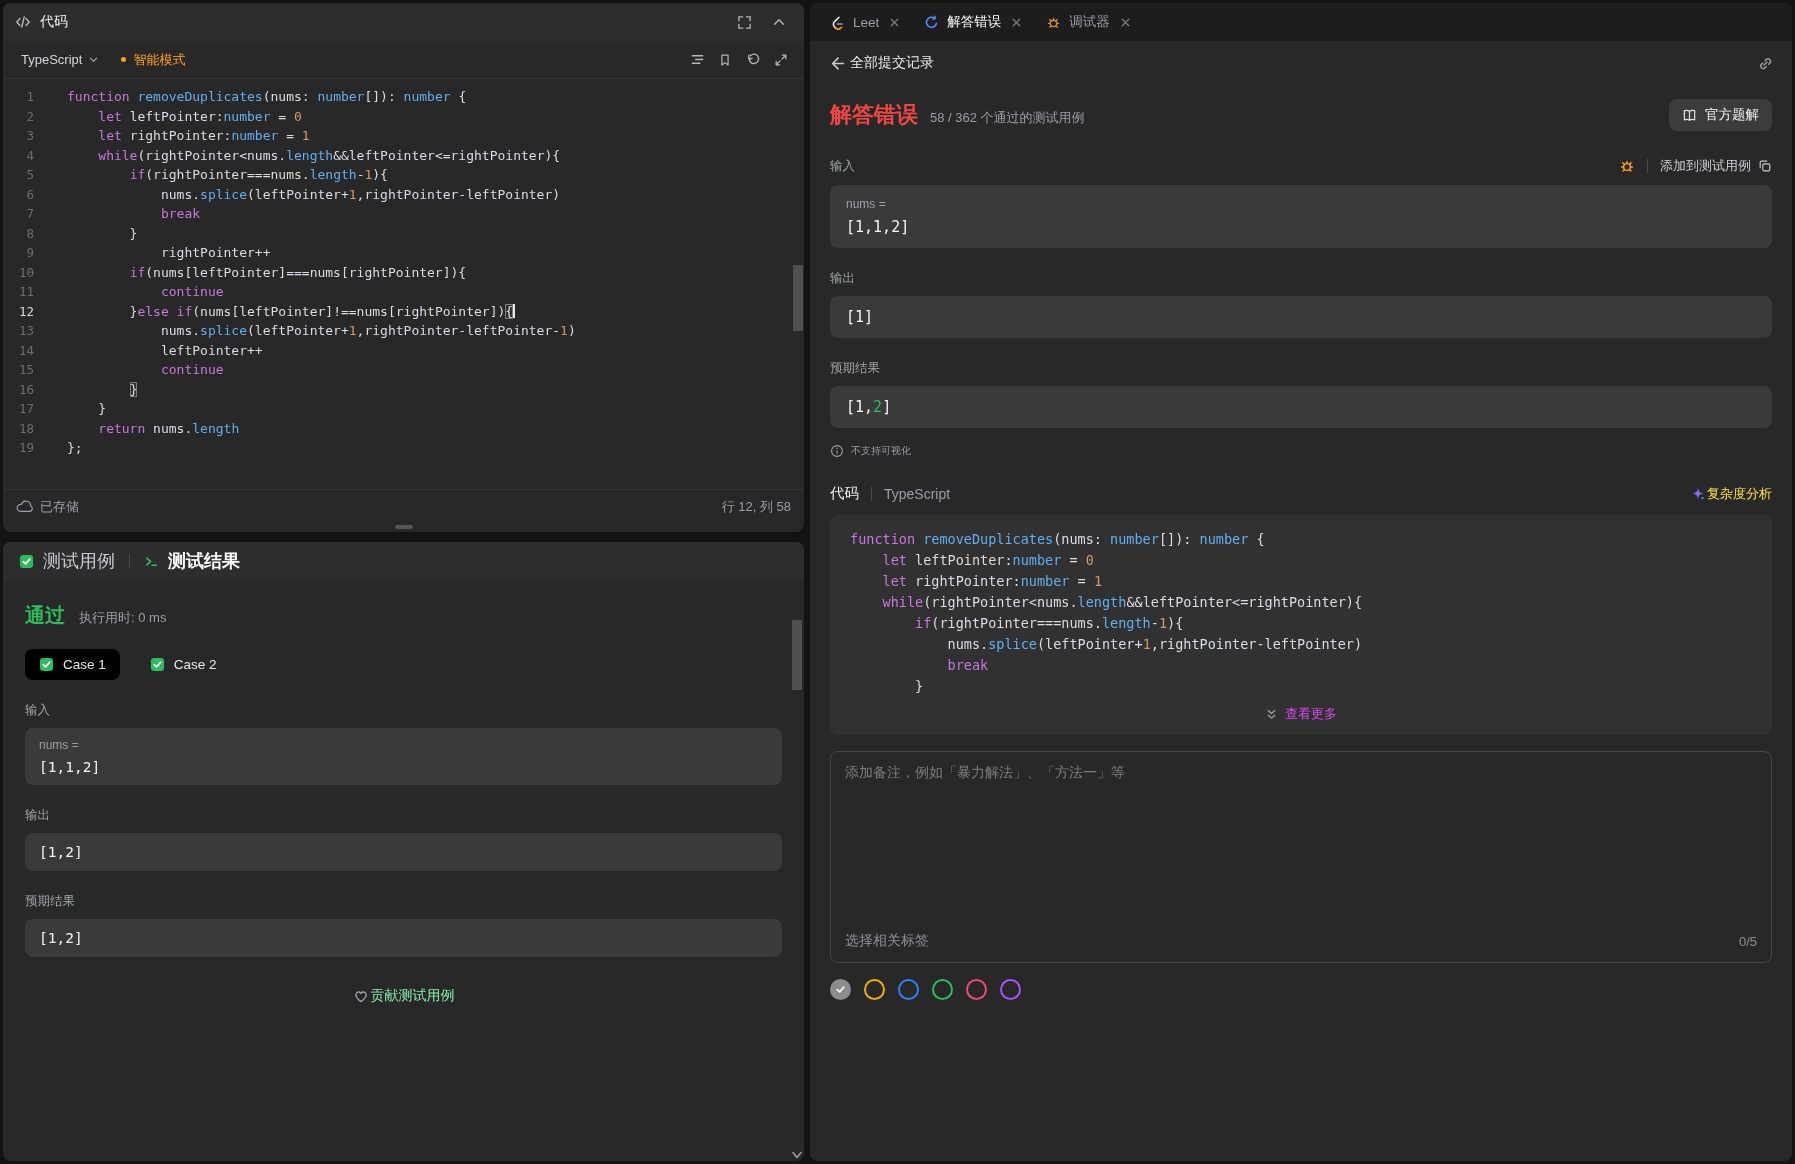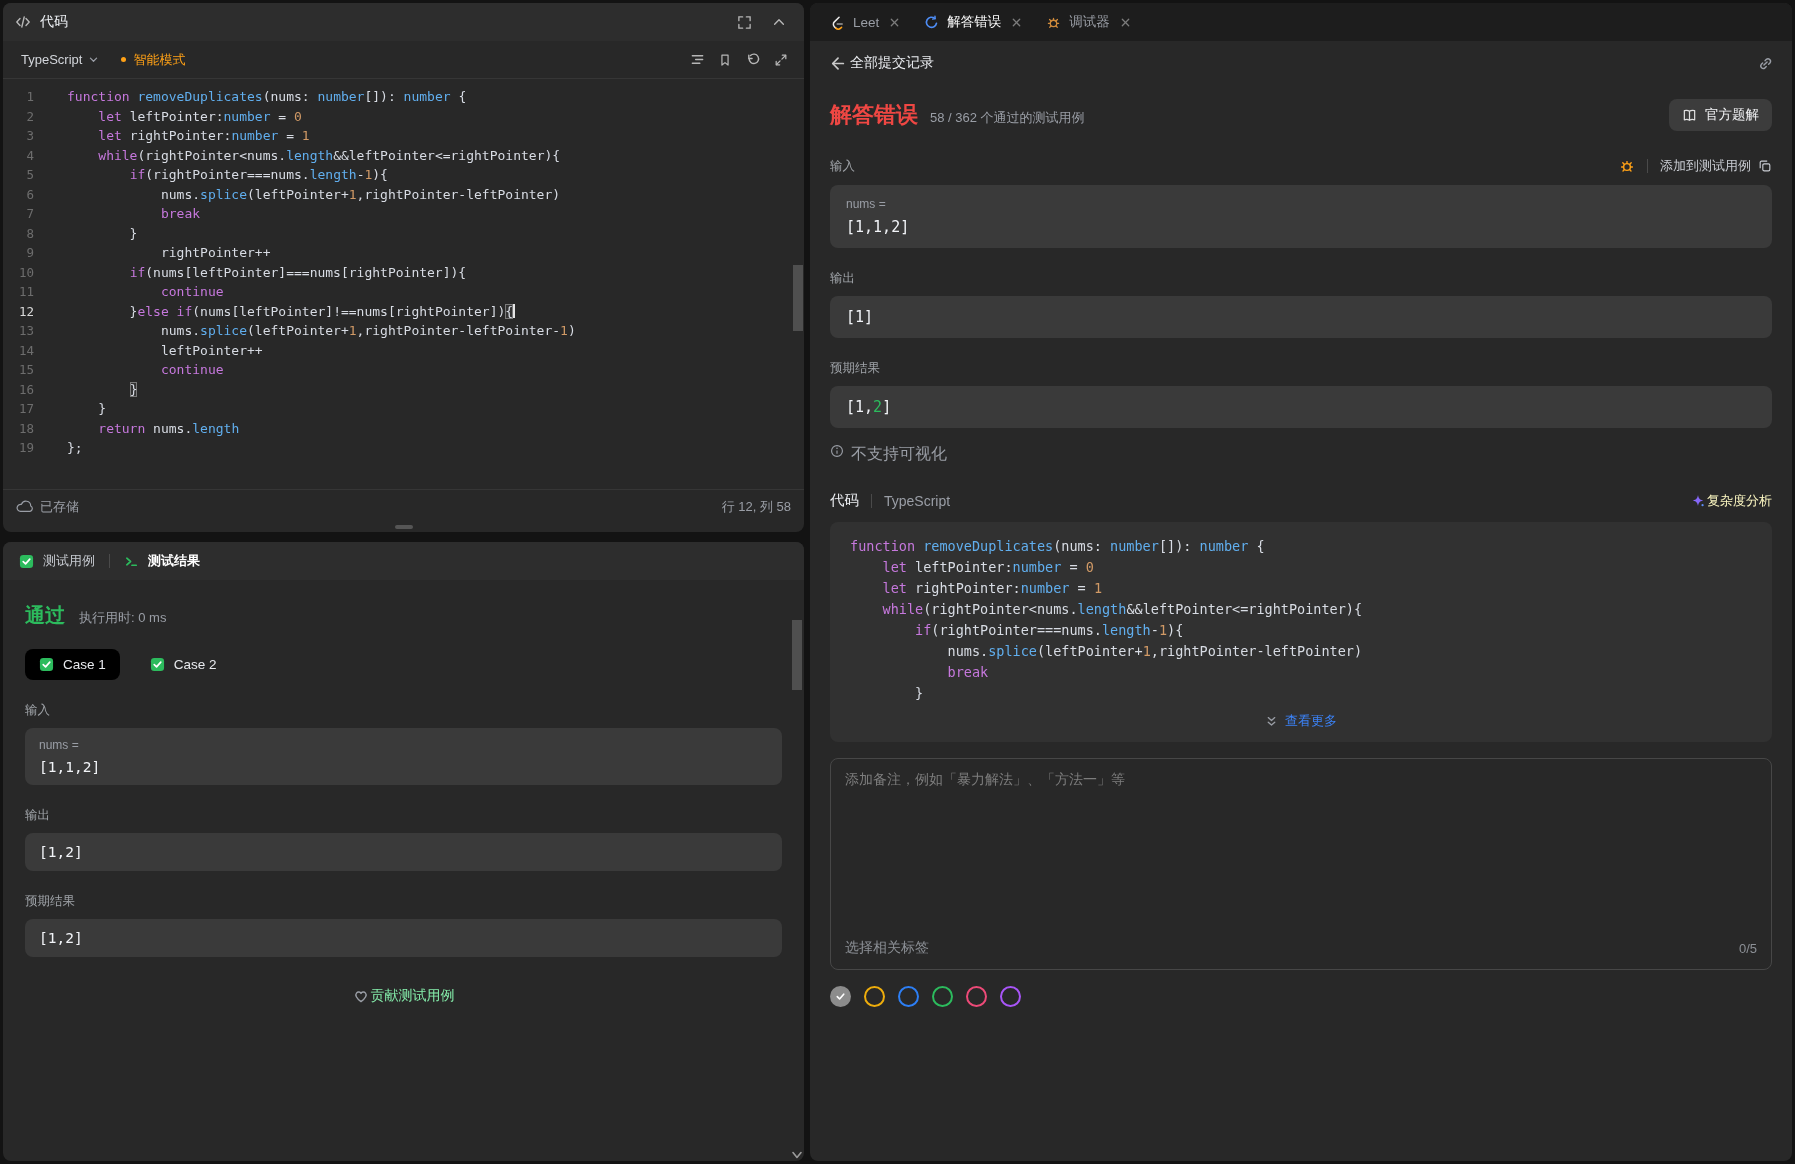--- a/index.html
+++ b/index.html
@@ -47,21 +47,21 @@
   .editor-vscroll { position:absolute; top:0; right:1px; width:11px; height:100%; }
   .editor-vscroll .vthumb { position:absolute; top:186px; right:0; width:10px; height:66px; background:#4f4f4f; }
 
   .editor-status { height:34px; border-top:1px solid #363636; padding:0 13px; font-size:13px; color:#9a9ea6; }
   .saved { display:inline-flex; align-items:center; gap:7px; }
   .editor-hstrip { height:9px; position:relative; flex:none; }
   .editor-hstrip .hthumb { position:absolute; left:calc(50% - 9px); top:2px; width:18px; height:4px; border-radius:2px; background:#555; }
 
   
   .tests-header { height:38px; background:#2d2d2d; padding:0 16px; }
-  .t-tab { display:inline-flex; gap:9px; align-items:center; color:#c7cbd1; cursor:pointer; font-size:13px; }
+  .t-tab { display:inline-flex; gap:9px; align-items:center; color:#c7cbd1; cursor:pointer; font-size:18px; }
   .t-tab.active { color:#ffffff; font-weight:700; }
   .vdiv { width:1px; height:14px; background:#4a4a4a; margin:0 14px; }
 
   .tests-body { flex:1; padding:22px 22px 0; position:relative; overflow:hidden; }
   .result-line { display:flex; align-items:baseline; }
   .passed { color:#2cbb5d; font-size:20px; font-weight:600; }
   .runtime { color:#9a9ea6; font-size:13px; margin-left:14px; }
 
   .cases { display:flex; gap:16px; margin-top:20px; align-items:center; }
   .case-chip { display:inline-flex; align-items:center; gap:9px; border:none; background:none; color:#e8eaee;
@@ -101,30 +101,30 @@
   .io-row { display:flex; align-items:center; margin-top:26px; }
   .io-row .field-label { margin:0; }
   .add-tests { display:inline-flex; align-items:center; gap:7px; color:#c9ccd2; font-size:13px; cursor:pointer; }
   .vdiv2 { width:1px; height:14px; background:#4a4a4a; margin:0 12px; }
 
   .value-box.big { margin-top:10px; padding:12px 16px; }
   .value-box.line { padding:12px 16px; }
   .mono-lg { font-size:15px; }
   .hl-green { color:#2cbb5d; }
 
-  .no-viz { display:flex; gap:7px; margin-top:16px; color:#9a9ea6; font-size:16px; }
+  .no-viz { display:flex; gap:7px; margin-top:16px; color:#9a9ea6; font-size:10px; }
 
   .code-head-row { display:flex; align-items:center; margin-top:26px; }
   .code-lbl { font-size:14.5px; color:#eef0f4; }
   .code-lang { font-size:14px; color:#9a9ea6; }
-  .complexity { display:inline-flex; align-items:center; gap:2px; font-size:13px; color:#fef9c3; cursor:pointer; }
+  .complexity { display:inline-flex; align-items:center; gap:2px; font-size:13px; color:#fde047; cursor:pointer; }
 
   .code-preview { margin-top:12px; background:#313131; border-radius:8px; padding:14px 20px 8px; }
   .code-preview .code-line { font-size:13.5px; height:21px; line-height:21px; }
-  .view-more { display:flex; justify-content:center; align-items:center; gap:7px; color:#3b82f6; font-size:13px;
+  .view-more { display:flex; justify-content:center; align-items:center; gap:7px; color:#d946ef; font-size:13px;
     margin-top:8px; padding-bottom:4px; cursor:pointer; }
 
   .note-box { margin-top:16px; border:1px solid #474747; border-radius:8px; height:212px; display:flex; flex-direction:column; }
   .note-input { flex:1; background:transparent; border:none; outline:none; resize:none; padding:12px 14px;
     font-size:14px; color:#fde047; font-family:"Liberation Sans","DejaVu Sans",sans-serif; }
   .note-input::placeholder { color:#7d7d7d; }
   .tag-row { height:42px; display:flex; align-items:center; padding:0 14px; color:#8c9096; font-size:14px; }
   .tag-count { font-size:13px; }
 
   .dots { display:flex; gap:13px; margin-top:16px; }

